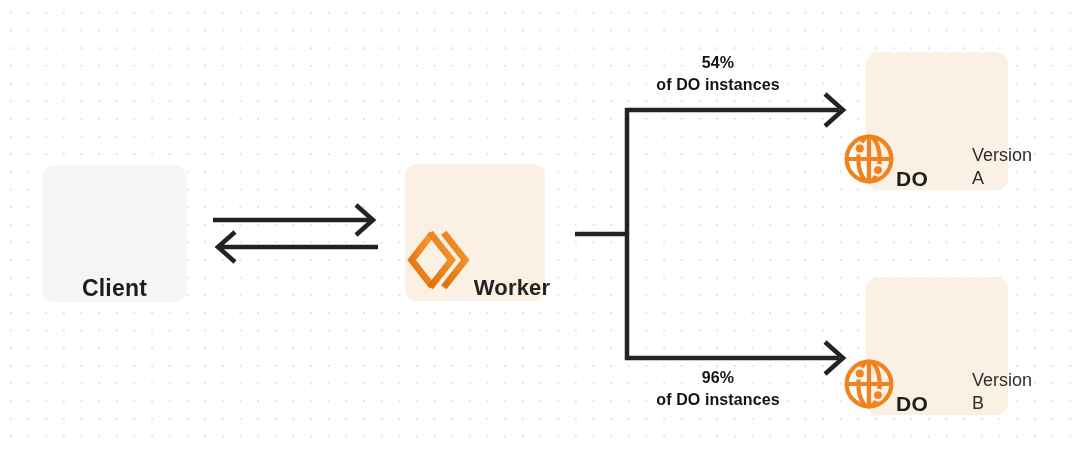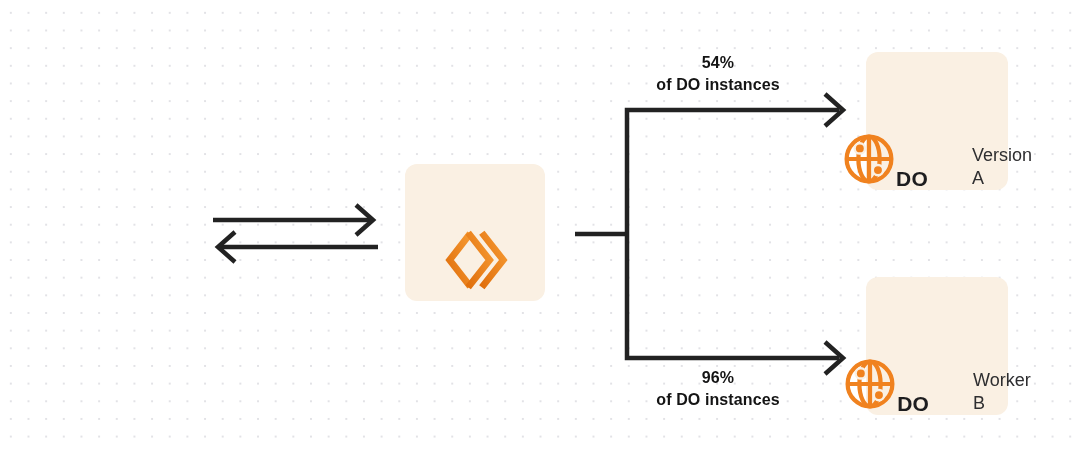--- a/index.html
+++ b/index.html
@@ -120,37 +120,41 @@
       <path d="M575 234 H629"></path>
 
       <path d="M839 110 H627 V358 H839"></path>
 
       <path d="M825 94 L843 110 L825 126"></path>
 
       <path d="M825 342 L843 358 L825 374"></path>
     </g>
   </svg>
 
+  <div class="node node-client">
+    <span class="node-label">Client</span>
+  </div>
 
   <div class="node node-worker">
     <span class="icon-box">
       <svg viewBox="0 0 76 76" width="74" height="74" xmlns="http://www.w3.org/2000/svg">
         <defs>
           <linearGradient id="wgrad" x1="0" y1="1" x2="1" y2="0">
             <stop offset="0" stop-color="#E06F0C"></stop>
             <stop offset="1" stop-color="#F69A33"></stop>
           </linearGradient>
         </defs>
         <g fill="none" stroke="url(#wgrad)" stroke-width="7" stroke-linecap="butt" stroke-linejoin="miter">
           <path d="M33 11 L12 38 L33 65"></path>
           <path d="M31 10 L53 38 L31 66"></path>
           <path d="M45 10 L67 38 L45 66"></path>
         </g>
       </svg>
     </span>
+    <span class="node-label">Worker</span>
   </div>
 
   <div class="branch-label branch-label-top">
     <div>54%</div>
     <div>of DO instances</div>
   </div>
 
   <div class="branch-label branch-label-bottom">
     <div>96%</div>
     <div>of DO instances</div>
@@ -184,16 +188,16 @@
           <path d="M4.8 28 H51.2"></path>
           <path d="M28 4.8 V51.2"></path>
         </g>
         <circle cx="18.5" cy="17" r="6.6" fill="#FAF0E3"></circle>
         <circle cx="18.5" cy="17" r="4.1" fill="#F0821F"></circle>
         <circle cx="37.3" cy="39.5" r="6.6" fill="#FAF0E3"></circle>
         <circle cx="37.3" cy="39.5" r="4.1" fill="#F0821F"></circle>
       </svg>
     </span>
     <div class="do-title">DO</div>
-    <div class="do-subtitle">Worker B</div>
+    <div class="do-subtitle">Version B</div>
   </div>
 
 </div>
 
 </body></html>

